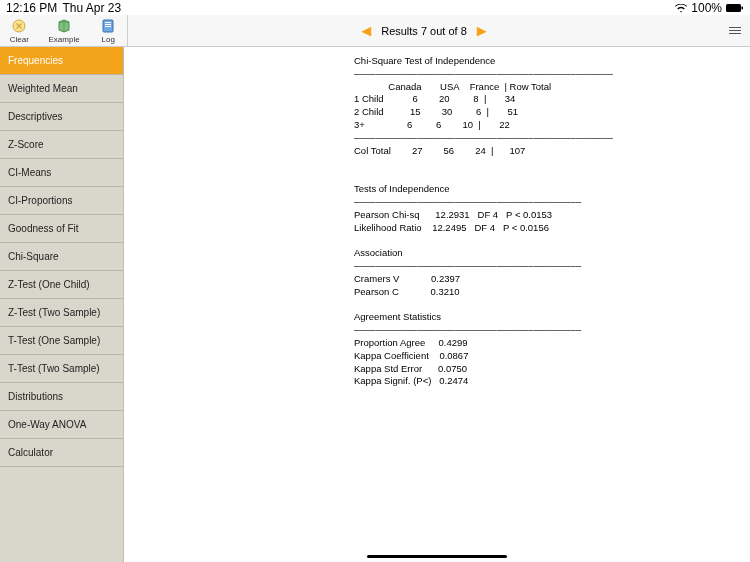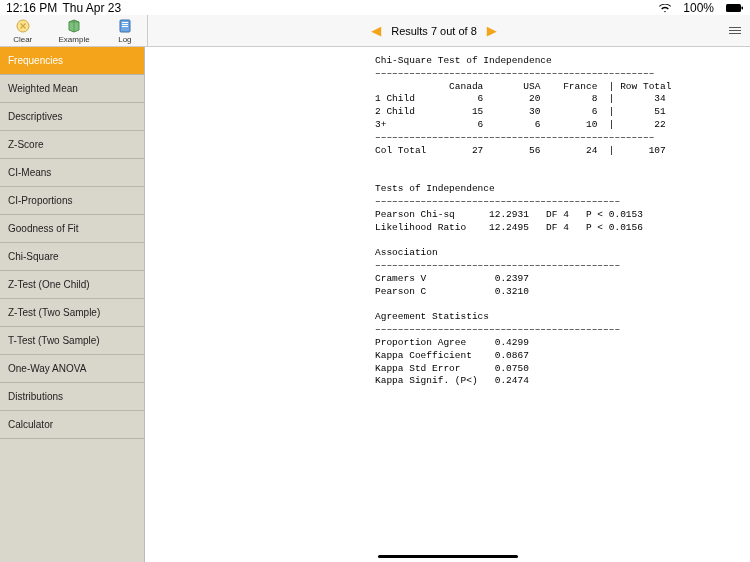--- a/index.html
+++ b/index.html
@@ -2,43 +2,43 @@
 <html><head>
 <meta charset="utf-8">
 <style>
   * { box-sizing: border-box; margin: 0; padding: 0; }
   html, body { width: 750px; height: 562px; overflow: hidden; font-family: -apple-system, "Helvetica Neue", Arial, sans-serif; }
   body { background: #fff; display: flex; flex-direction: column; }
 
   
   .status-bar { height: 15px; display: flex; font-size: 12px; font-weight: 500; padding: 0 6px; align-items: center; justify-content: space-between; color: #000; }
   .status-left { display: flex; gap: 5px; }
-  .status-right { display: flex; gap: 12px; align-items: flex-start; }
+  .status-right { display: flex; gap: 4px; align-items: flex-start; }
   .wifi-icon, .batt-icon { display: inline-block; }
   .wifi-icon svg, .batt-icon svg { vertical-align: middle; }
 
   
   .topbar { height: 32px; display: flex; align-items: stretch; background: #f7f7f7; border-bottom: 1px solid #ccc; position: relative; }
-  .topbar-left { width: 148px; display: flex; justify-content: space-around; align-items: center; border-right: 1px solid #ccc; }
+  .topbar-left { width: 128px; display: flex; justify-content: space-around; align-items: center; border-right: 1px solid #ccc; }
   .tb-btn { display: flex; flex-direction: column; align-items: center; gap: 0; font-size: 8px; color: #333; cursor: pointer; }
   .tb-btn .icon-box { width: 18px; height: 18px; display: flex; align-items: center; justify-content: center; }
   .topbar-center { flex: 1; display: flex; align-items: center; justify-content: center; gap: 10px; font-size: 11px; color: #000; }
   .arrow { color: #f4a41a; font-size: 13px; cursor: pointer; user-select: none; }
   .topbar-right { width: 30px; display: flex; align-items: center; justify-content: center; }
   .hamburger { display: flex; flex-direction: column; gap: 2px; cursor: pointer; }
   .hamburger span { display: block; width: 12px; height: 1px; background: #555; }
 
   
   .main { flex: 1; display: flex; min-height: 0; }
-  .sidebar { width: 145px; background: #d9d6cb; border-right: 1px solid #bbb; overflow: hidden; }
+  .sidebar { width: 124px; background: #d9d6cb; border-right: 1px solid #bbb; overflow: hidden; }
   .side-item { padding: 8px 8px; font-size: 10px; color: #222; border-bottom: 1px solid #b8b5aa; cursor: pointer; white-space: nowrap; text-overflow: ellipsis; overflow: hidden; }
   .side-item.active { background: #f4a41a; color: #fff; }
 
   .content { flex: 1; position: relative; overflow: hidden; padding: 8px 0 0 0; }
-  .content pre { font-family: Liberation Mono, monospace; font-size: 9.5px; line-height: 1.35; white-space: pre; margin: 0 0 16px 230px; color: #000; }
+  .content pre { font-family: Liberation Sans, sans-serif; font-size: 9.5px; line-height: 1.35; white-space: pre; margin: 0 0 16px 230px; color: #000; }
 
   .home-indicator { position: absolute; bottom: 4px; left: 50%; transform: translateX(-50%); width: 140px; height: 3px; background: #000; border-radius: 3px; }
 </style>
 </head>
 <body>
 
 <div class="status-bar">
   <div class="status-left">
     <span>12:16 PM</span>
     <span>Thu Apr 23</span>
@@ -110,23 +110,24 @@
       <div class="side-item active">Frequencies</div>
       <div class="side-item">Weighted Mean</div>
       <div class="side-item">Descriptives</div>
       <div class="side-item">Z-Score</div>
       <div class="side-item">CI-Means</div>
       <div class="side-item">CI-Proportions</div>
       <div class="side-item">Goodness of Fit</div>
       <div class="side-item">Chi-Square</div>
       <div class="side-item">Z-Test (One Child)</div>
       <div class="side-item">Z-Test (Two Sample)</div>
+      <div class="side-item">T-Test (One Sample)</div>
       <div class="side-item">T-Test (Two Sample)</div>
+      <div class="side-item">Distributions</div>
       <div class="side-item">One-Way ANOVA</div>
-      <div class="side-item">Distributions</div>
       <div class="side-item">Calculator</div>
     </div>
   <div class="content">
     <pre>Chi-Square Test of Independence
 –––––––––––––––––––––––––––––––––––––––––––––––––
              Canada       USA    France  | Row Total
 1 Child           6        20         8  |       34
 2 Child          15        30         6  |       51
 3+                6         6        10  |       22
 –––––––––––––––––––––––––––––––––––––––––––––––––

